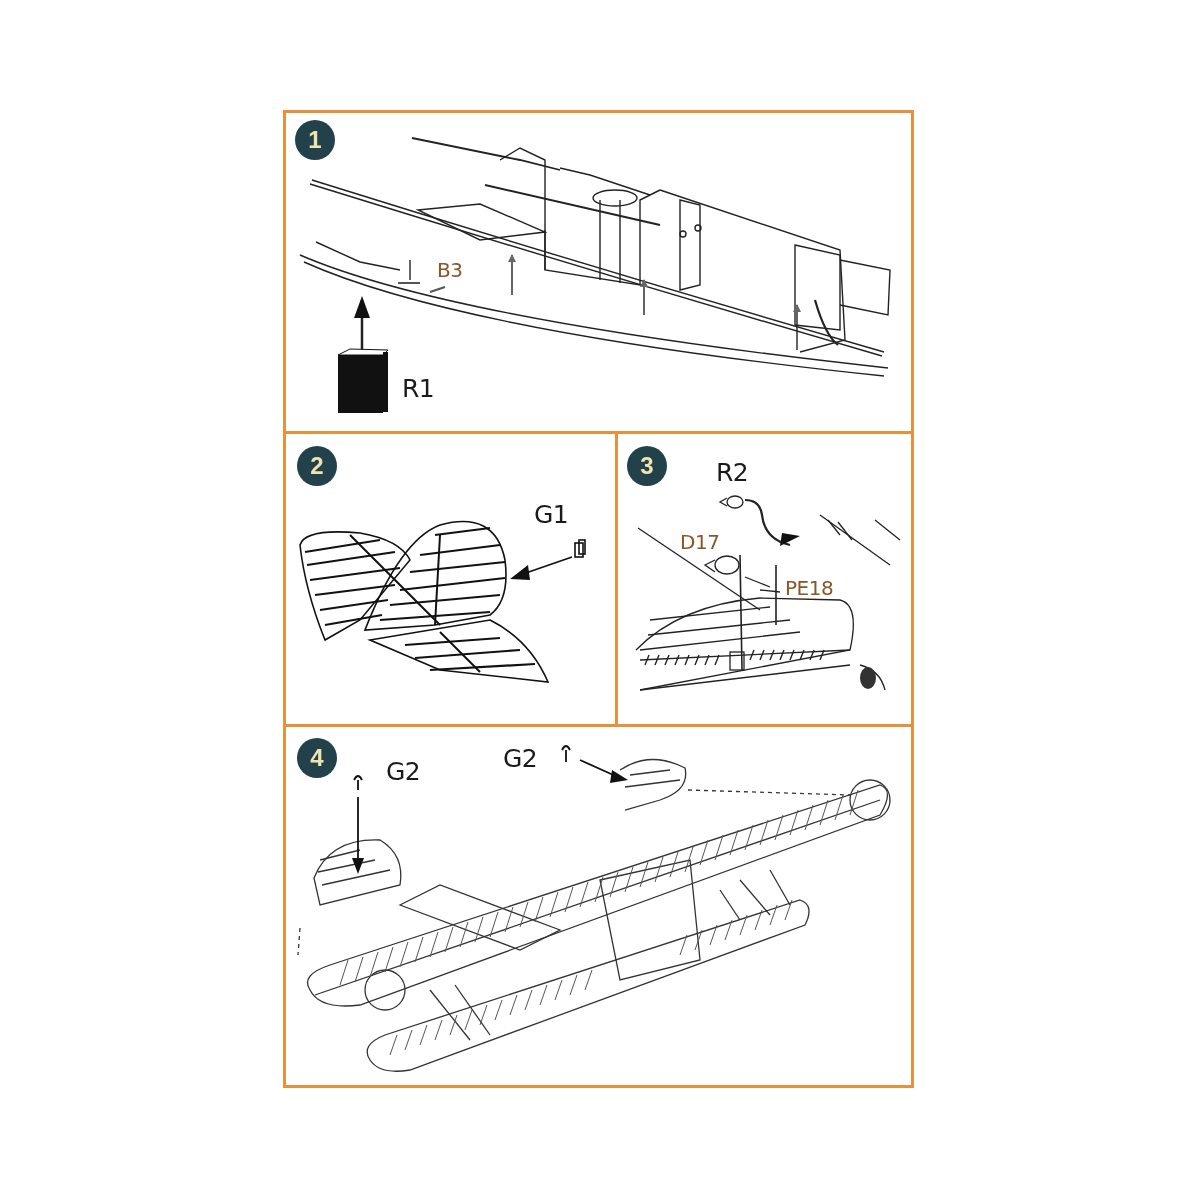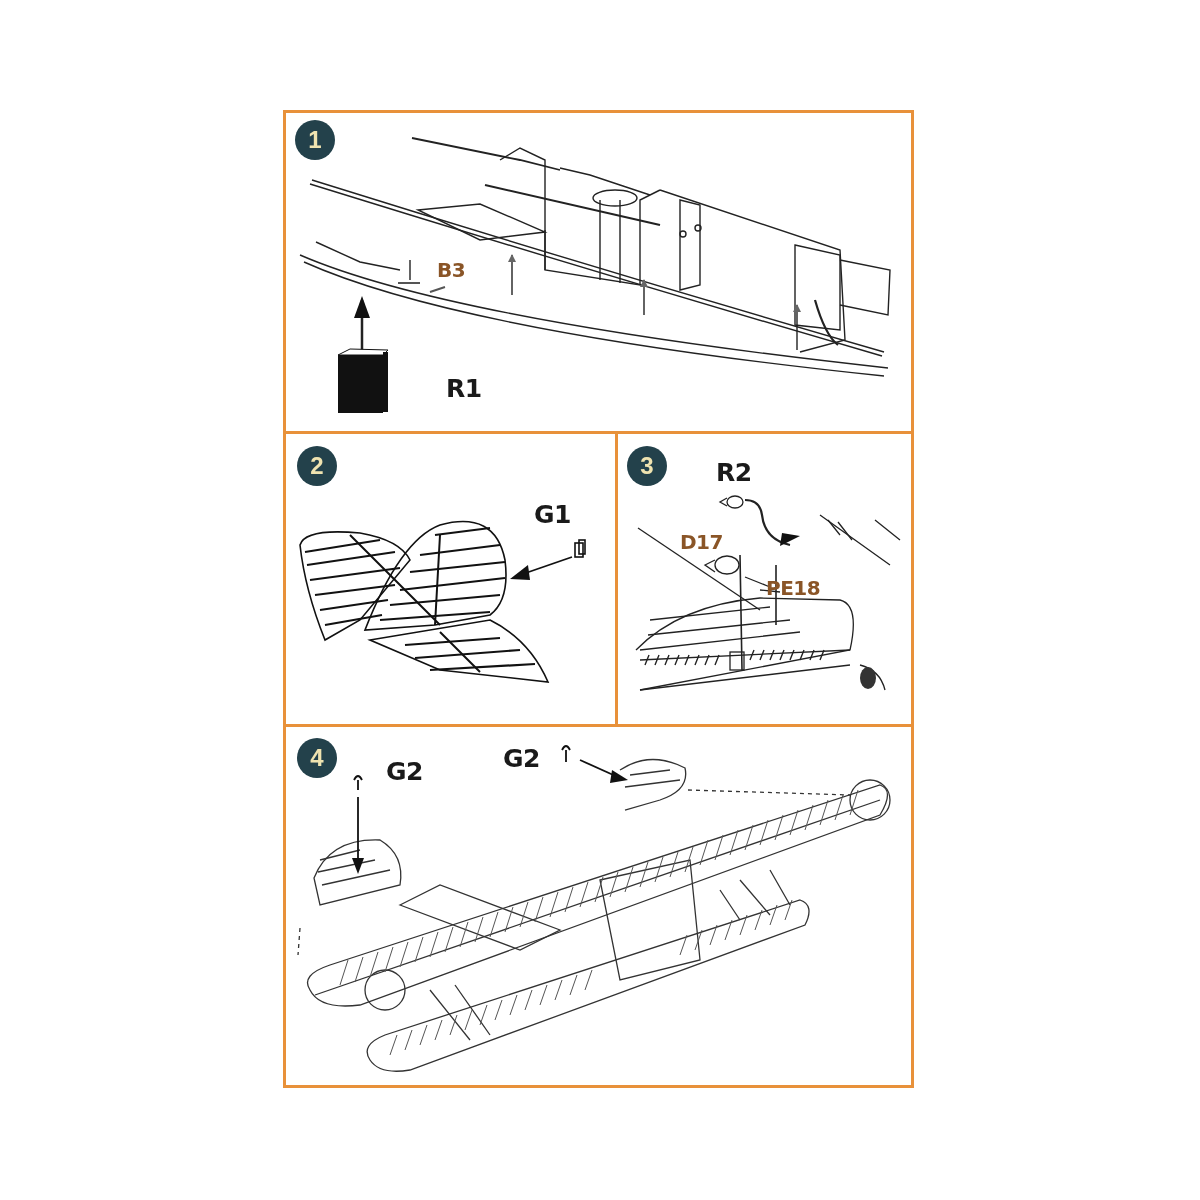--- a/index.html
+++ b/index.html
@@ -1,20 +1,20 @@
 <!DOCTYPE html>
 <html><head>
 <meta charset="utf-8">
 <style>
   html,body{margin:0;padding:0;background:#ffffff;}
   body{width:1200px;height:1200px;position:relative;overflow:hidden;font-family:"DejaVu Sans",sans-serif;}
   .frame{position:absolute;border:3px solid #E8913A;box-sizing:border-box;background:#fff;}
   .step{position:absolute;width:40px;height:40px;border-radius:50%;background:#23414B;color:#EFE3B0;
         font-family:"Liberation Sans",sans-serif;font-weight:bold;font-size:24px;display:flex;align-items:center;justify-content:center;}
-  .lbl{position:absolute;font-family:"DejaVu Sans",sans-serif;font-weight:bold;color:#1a1a1a;font-size:25px;letter-spacing:-0.5px;}
+  .lbl{position:absolute;font-family:"DejaVu Sans",sans-serif;font-weight:normal;color:#1a1a1a;font-size:25px;letter-spacing:-0.5px;}
   .lbl.brown{color:#8A5527;font-size:20px;}
   svg{position:absolute;left:0;top:0;overflow:visible;}
 </style>
 </head>
 <body>
 
 <div class="frame" style="left:283px;top:110px;width:631px;height:978px;"></div>
 
 <div style="position:absolute;left:283px;top:431px;width:631px;height:3px;background:#E8913A;"></div>
 <div style="position:absolute;left:283px;top:724px;width:631px;height:3px;background:#E8913A;"></div>
@@ -66,21 +66,21 @@
     <g>
       <rect x="338" y="355" width="45" height="58" fill="#111"></rect>
       <polygon points="338,355 350,349 388,350 383,355" fill="#fff" stroke="#111"></polygon>
       <rect x="383" y="352" width="5" height="60" fill="#111"></rect>
     </g>
 
     <path d="M398 283 L420 283 M430 292 L445 287" stroke="#555" stroke-width="2" fill="none"></path>
   </svg>
 
   <span class="lbl brown" style="left:437px;top:258px;">B3</span>
-  <span class="lbl" style="left:402px;top:374px;margin-left:44px;">R1</span>
+  <span class="lbl" style="left:402px;top:374px;">R1</span>
 </section>
 
 <section>
   <div class="step" style="left:297px;top:446px;">2</div>
 
   <svg width="1200" height="1200" viewBox="0 0 1200 1200">
     <g fill="none" stroke="#111" stroke-width="1.6">
 
       <path d="M300 545 Q305 528 360 533 Q400 540 410 560 L360 620 L325 640 Q305 590 300 545 Z"></path>
 
@@ -133,21 +133,21 @@
     </g>
     <g stroke="#222" stroke-width="1.4" fill="none">
       <path d="M645 665 l4 -10 M655 665 l4 -10 M665 665 l4 -10 M675 665 l4 -10 M685 665 l4 -10 M695 665 l4 -10 M705 665 l4 -10 M715 665 l4 -10 M750 660 l4 -10 M760 660 l4 -10 M770 660 l4 -10 M780 660 l4 -10 M790 660 l4 -10 M800 660 l4 -10 M810 660 l4 -10 M820 660 l4 -10"></path>
     </g>
     <polygon points="780,546 800,536 782,533" fill="#111"></polygon>
     <ellipse cx="868" cy="678" rx="8" ry="11" fill="#333"></ellipse>
   </svg>
 
   <span class="lbl" style="left:716px;top:458px;text-align:right;">R2</span>
   <span class="lbl brown" style="left:680px;top:530px;">D17</span>
-  <span class="lbl brown" style="left:766px;top:576px;text-align:right;">PE18</span>
+  <span class="lbl brown" style="left:785px;top:576px;text-align:right;">PE18</span>
 </section>
 
 <section>
   <div class="step" style="left:297px;top:738px;">4</div>
 
   <svg width="1200" height="1200" viewBox="0 0 1200 1200">
     <g fill="none" stroke="#333" stroke-width="1.3">
 
       <path d="M314 878 Q330 838 380 840 Q405 855 400 885 L320 905 Z"></path>
       <path d="M320 860 L360 850 M318 872 L375 860 M322 885 L390 870"></path>

